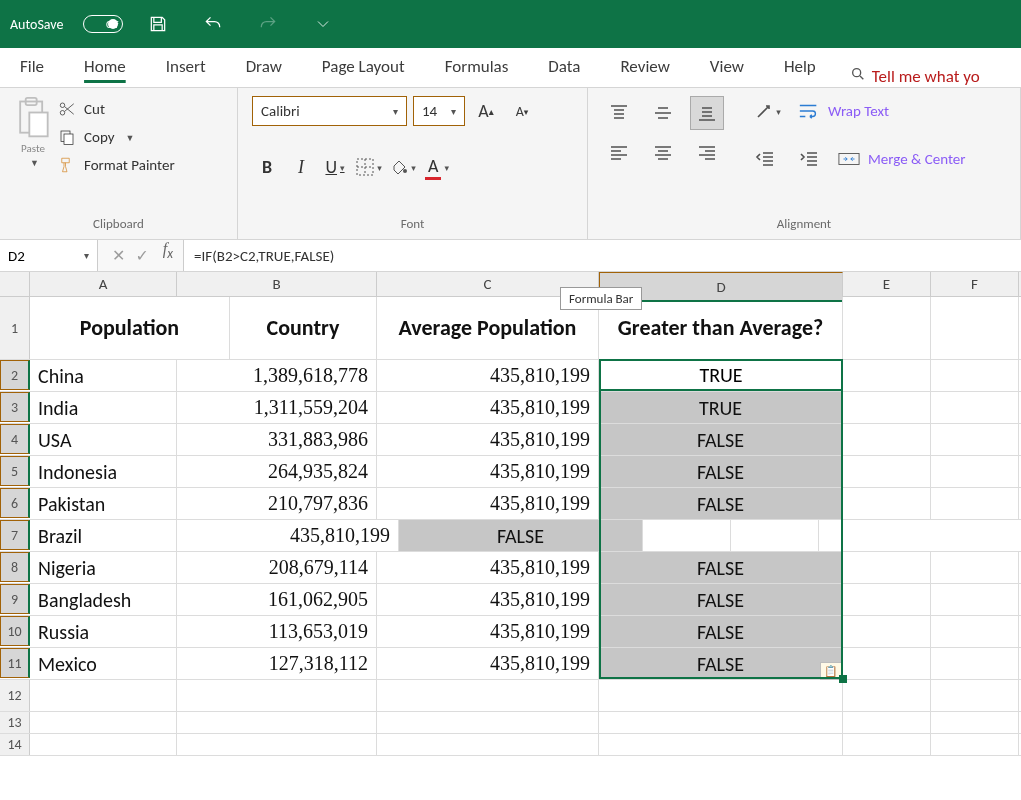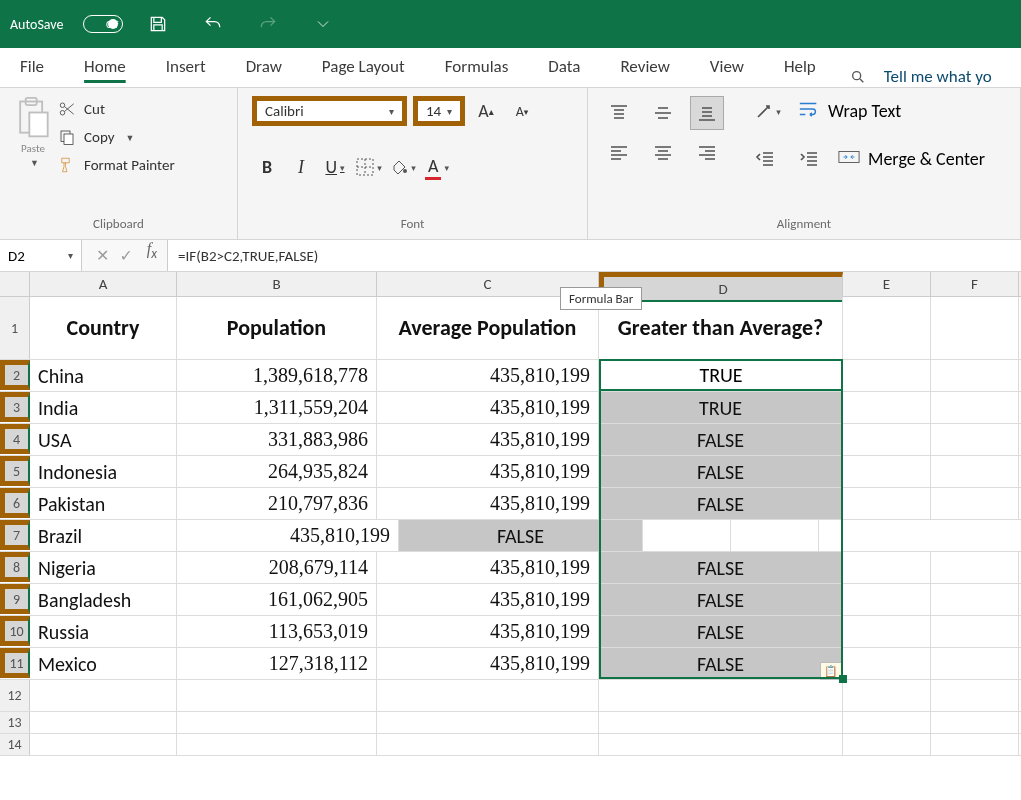--- a/index.html
+++ b/index.html
@@ -7,48 +7,48 @@
 .titlebar{background:#0e7346;height:48px;display:flex;align-items:center;padding:0 10px;color:#fff}
 .autosave{display:flex;align-items:center;gap:20px;font-size:14px}
 .toggle{width:40px;height:18px;border:1.5px solid #fff;border-radius:10px;display:flex;align-items:center;padding:0 4px;font-size:10px;justify-content:flex-end}
 .toggle::before{content:"";width:10px;height:10px;background:#fff;border-radius:50%;position:absolute;margin-left:-30px}
 .tb-icon{width:40px;height:40px;display:flex;align-items:center;justify-content:center;margin-left:15px;color:#fff;cursor:pointer}
 .tb-icon svg{width:20px;height:20px;stroke:#fff;fill:none;stroke-width:1.5}
 .tb-icon.dis svg{stroke:#5ca183}
 .tabs{display:flex;align-items:flex-end;height:40px;padding-left:14px;gap:28px;border-bottom:1px solid #d5d5d5;font-size:17px;color:#3c3c3c}
 .tab{padding:6px 6px 10px;cursor:pointer}
 .tab.active{text-decoration:underline;text-decoration-thickness:3px;text-underline-offset:8px;text-decoration-color:#0e7346;font-weight:400}
-.tellme{display:flex;align-items:center;gap:18px;color:#0c4a6e}
+.tellme{display:flex;gap:6px;color:#b91c1c}
 .ribbon{display:flex;border-bottom:1px solid #d5d5d5;background:#f5f5f5;height:152px}
 .group{border-right:1px solid #d5d5d5;padding:8px 14px 2px;display:flex;flex-direction:column}
 .gbody{flex:1;display:flex;align-items:flex-start;gap:6px}
 .glabel{text-align:center;font-size:13px;color:#6b6b6b;padding:4px 0 6px}
 .paste-col{display:flex;flex-direction:column;align-items:center;gap:2px;color:#888}
 .paste-col svg{width:38px;height:44px}
 .clip-actions{display:flex;flex-direction:column;gap:10px;font-size:15px;color:#333;padding-top:4px}
 .clip-item{display:flex;align-items:center;gap:8px;cursor:pointer}
 .clip-item svg{width:18px;height:18px}
 .font-top{display:flex;gap:6px;align-items:center}
-.sel{background:#fff;border:5px solid #a16207;height:30px;display:flex;align-items:center;padding:0 8px;font-size:15px;color:#333}
+.sel{background:#fff;border:1px solid #a16207;height:30px;display:flex;align-items:center;padding:0 8px;font-size:15px;color:#333}
 .sel.font{width:155px}
 .sel.size{width:52px}
 .dd{color:#555;font-size:10px;margin-left:auto}
 .aa-btn{width:30px;height:30px;display:flex;align-items:center;justify-content:center;font-size:18px;color:#3b3b3b;cursor:pointer}
 .font-bot{display:flex;gap:4px;margin-top:20px;align-items:center}
 .fbtn{width:30px;height:30px;display:flex;align-items:center;justify-content:center;font-size:18px;cursor:pointer;color:#333}
 .align-grid{display:grid;grid-template-columns:repeat(3,34px);grid-template-rows:34px 34px;gap:6px 10px}
 .abtn{display:flex;align-items:center;justify-content:center;cursor:pointer;border:1px solid transparent}
 .abtn.active{background:#d9d9d9;border:1px solid #aaa}
 .abtn svg{width:20px;height:18px;stroke:#505050;stroke-width:1.6}
 .align-right{display:flex;flex-direction:column;gap:18px;margin-left:20px}
 .ar-row{display:flex;gap:14px;align-items:center}
-.wrap-item{display:flex;gap:8px;font-size:18px;color:#000000;cursor:pointer}
+.wrap-item{display:flex;align-items:center;gap:8px;font-size:15px;color:#8b5cf6;cursor:pointer}
 .wrap-item svg{width:22px;height:18px}
 .namebox-row{display:flex;height:32px;border-bottom:1px solid #d5d5d5;background:#f8f8f8;align-items:stretch}
-.namebox{width:82px;border-right:1px solid #ccc;background:#fff;display:flex;align-items:center;padding:0 8px;font-size:15px}
+.namebox{width:98px;border-right:1px solid #ccc;background:#fff;display:flex;align-items:center;padding:0 8px;font-size:15px}
 .namebox .dd{margin-left:auto}
 .fx-btns{display:flex;align-items:center;gap:10px;padding:0 14px;color:#9c9c9c}
 .fx-btns span{cursor:pointer;font-size:16px}
 .fx-lbl{font-style:italic;font-family:"Times New Roman",serif;color:#666;font-size:16px;padding-right:10px}
 .formula-input{flex:1;background:#fff;border-left:1px solid #ccc;padding:0 10px;display:flex;align-items:center;font-size:15px;color:#333}
 .fbar-tip{position:absolute;left:560px;top:287px;background:#fff;border:1px solid #999;padding:3px 8px;font-size:13px;color:#333;z-index:5}
 .sheet{position:relative}
 .colheads{display:flex;height:25px;background:#f0f0f0;border-bottom:1px solid #ccc}
 .corner{width:30px;border-right:1px solid #ccc}
 .ch{border-right:1px solid #ccc;display:flex;align-items:center;justify-content:center;font-size:15px;color:#444}
@@ -299,22 +299,22 @@
     <div class="ch cA">A</div>
     <div class="ch cB">B</div>
     <div class="ch cC">C</div>
     <div class="ch cD sel">D</div>
     <div class="ch cE">E</div>
     <div class="ch cF">F</div>
   </div>
 
   <div class="row">
     <div class="rh" style="height:62px">1</div>
+    <div class="cell cB hdr">Population</div>
     <div class="cell cA hdr">Country</div>
-    <div class="cell cB hdr">Population</div>
     <div class="cell cC hdr">Average Population</div>
     <div class="cell cD hdr">Greater than Average?</div>
     <div class="cell cE hdr"></div>
     <div class="cell cF hdr"></div>
   </div>
 
   <div id="datarows">
       <div class="row drow">
     <div class="rh sel">2</div>
     <div class="cell cA">China</div>

